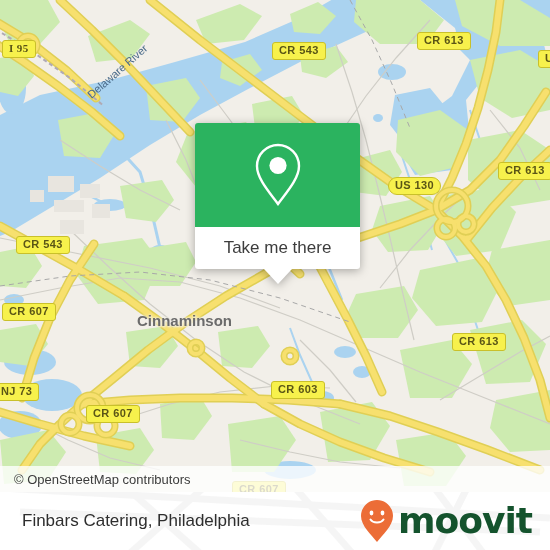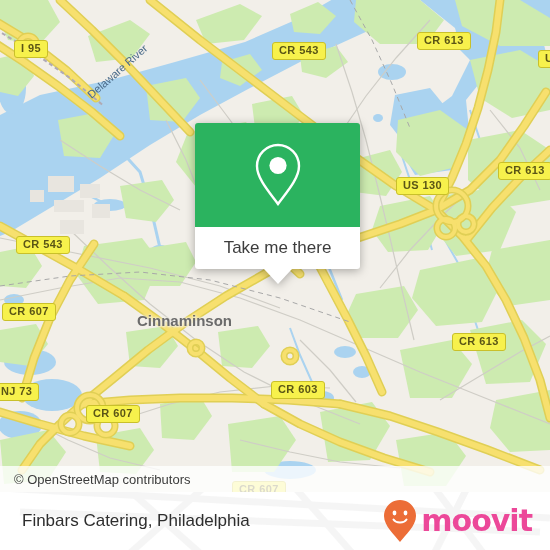--- a/index.html
+++ b/index.html
@@ -135,22 +135,22 @@
     color: #2e2e2e;
     white-space: nowrap;
   }
   #brand {
     position: relative;
     display: flex;
     align-items: center;
     gap: 4px;
   }
   #brand-name {
-    font-size: 30px;
-    color: #ec4899;
+    font-size: 36px;
+    color: #14532d;
     letter-spacing: -1px;
     line-height: 30px;
     font-family: "DejaVu Sans", sans-serif;
     font-weight: 600;
   }
 </style>
 </head>
 <body>
 
 <div id="app">
@@ -341,26 +341,26 @@
           <rect x="48" y="176" width="26" height="16"></rect>
           <rect x="80" y="184" width="20" height="14"></rect>
           <rect x="54" y="200" width="30" height="12"></rect>
           <rect x="92" y="204" width="18" height="14"></rect>
           <rect x="60" y="220" width="24" height="14"></rect>
           <rect x="30" y="190" width="14" height="12"></rect>
         </g>
       </g>
     </svg>
 
-    <div class="shield" style="left:14px;  top:40px;">I 95</div>
+    <div class="shield" style="left:2px;  top:40px;font-family:Liberation Serif, serif;">I 95</div>
     <div class="shield" style="left:272px;top:42px;">CR 543</div>
     <div class="shield" style="left:417px;top:32px;">CR 613</div>
     <div class="shield" style="left:538px;top:50px;">US</div>
     <div class="shield" style="left:498px;top:162px;">CR 613</div>
-    <div class="shield" style="left:396px;top:177px;">US 130</div>
+    <div class="shield" style="left:388px;top:177px;border-radius:9px;">US 130</div>
     <div class="shield" style="left:16px; top:236px;">CR 543</div>
     <div class="shield" style="left:2px;  top:303px;">CR 607</div>
     <div class="shield" style="left:452px;top:333px;">CR 613</div>
     <div class="shield" style="left:-6px; top:383px;">NJ 73</div>
     <div class="shield" style="left:230px;top:381px;margin-left:41px;">CR 603</div>
     <div class="shield" style="left:86px; top:405px;">CR 607</div>
     <div class="shield" style="left:232px;top:481px;">CR 607</div>
 
     <div class="place-label" style="left:137px; top:312px;">Cinnaminson</div>
     <div class="water-label" style="left:89px; top:90px;">Delaware River</div>

